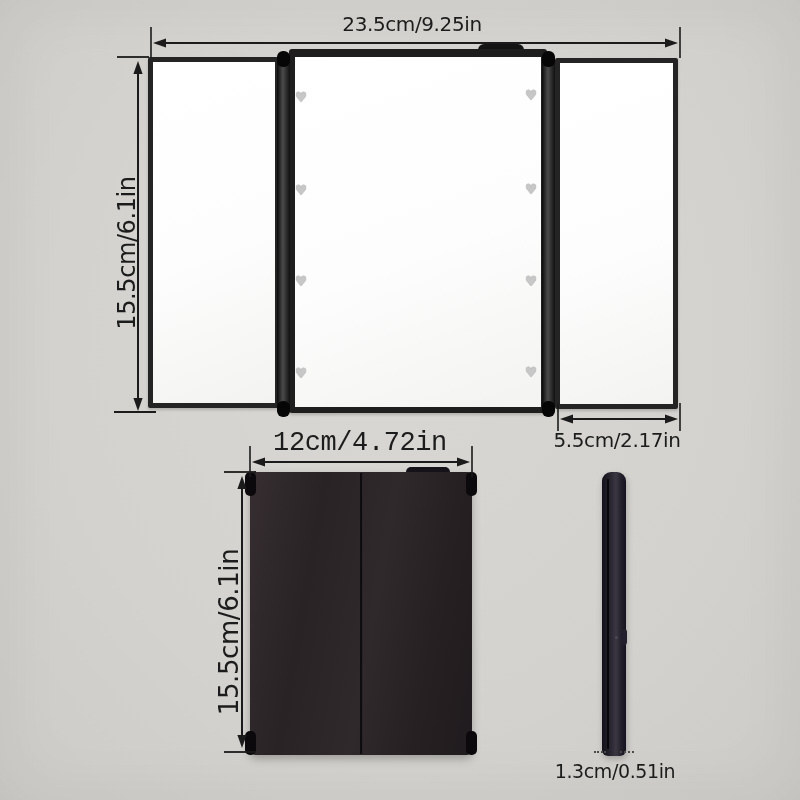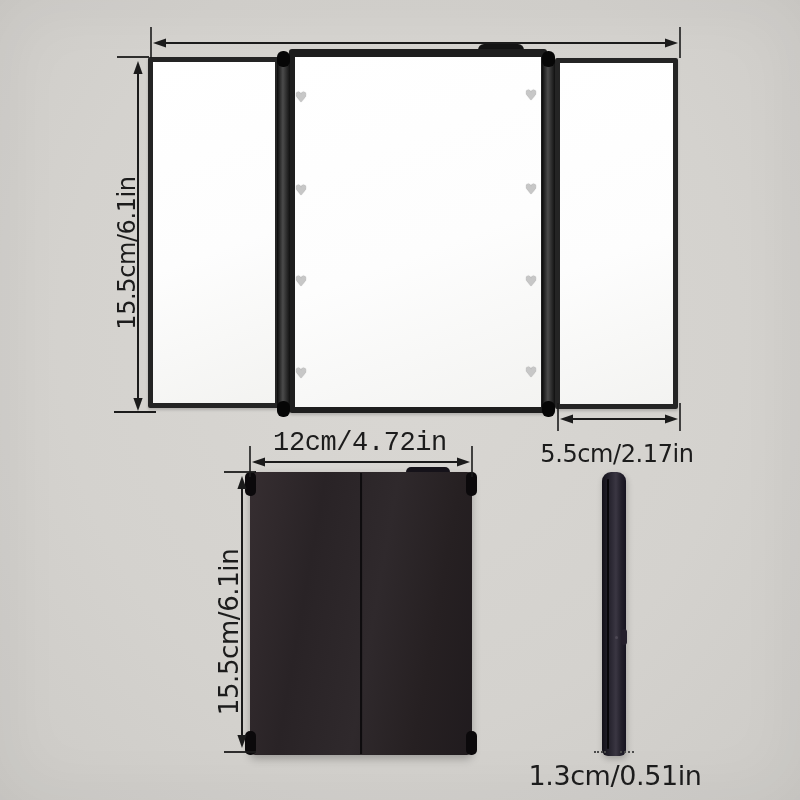--- a/index.html
+++ b/index.html
@@ -140,24 +140,25 @@
       <g>
         <line x1="224" y1="472" x2="256" y2="472" stroke-width="1.8"></line>
         <line x1="224" y1="752" x2="256" y2="752" stroke-width="1.8"></line>
         <line x1="242" y1="485" x2="242" y2="739"></line>
         <path d="M242,476 L237.4,489 L246.6,489 Z" stroke="none"></path>
         <path d="M242,748 L237.4,735 L246.6,735 Z" stroke="none"></path>
       </g>
     </g>
   </svg>
 
+  <div class="dim-label" style="left:302px;top:12px;font-size:20px;">23.5cm/9.25in</div>
 
   <div class="dim-label rot" style="left:127px;top:253px;font-size:24px;">15.5cm/6.1in</div>
 
-  <div class="dim-label" style="left:507px;top:440px;font-size:24px;text-align:center;">5.5cm/2.17in</div>
+  <div class="dim-label" style="left:507px;top:428px;font-size:20px;text-align:center;">5.5cm/2.17in</div>
 
   <div class="dim-label" style="left:250px;top:428px;font-size:27px;font-family:Liberation Mono, monospace;">12cm/4.72in</div>
 
   <div class="dim-label rot" style="left:229px;top:632px;font-size:26px;">15.5cm/6.1in</div>
 
-  <div class="dim-label" style="left:505px;top:760px;font-size:27px;">1.3cm/0.51in</div>
+  <div class="dim-label" style="left:505px;top:760px;font-size:19px;">1.3cm/0.51in</div>
 
 </div>
 
 </body></html>

